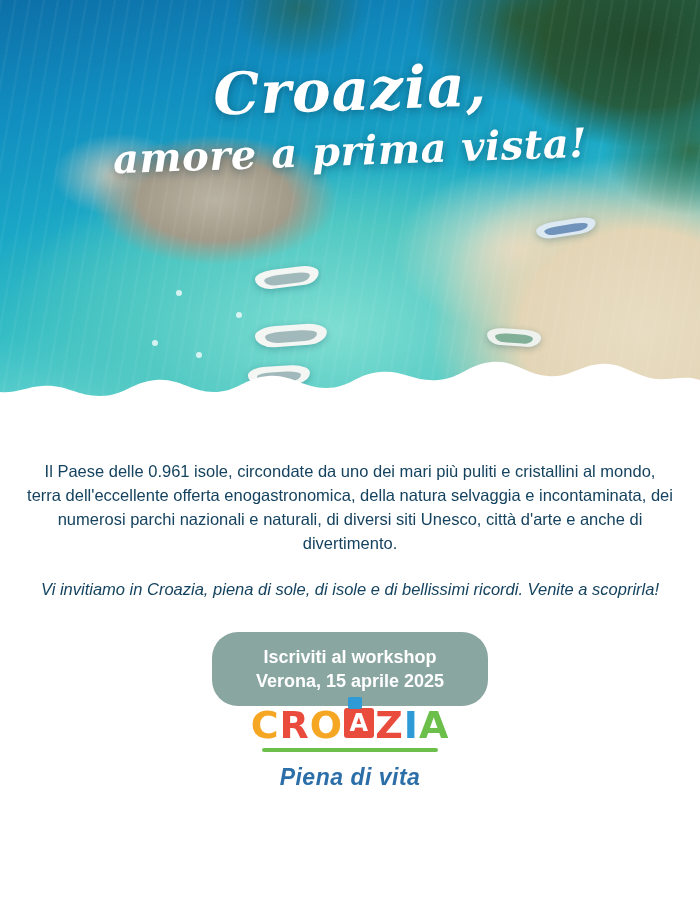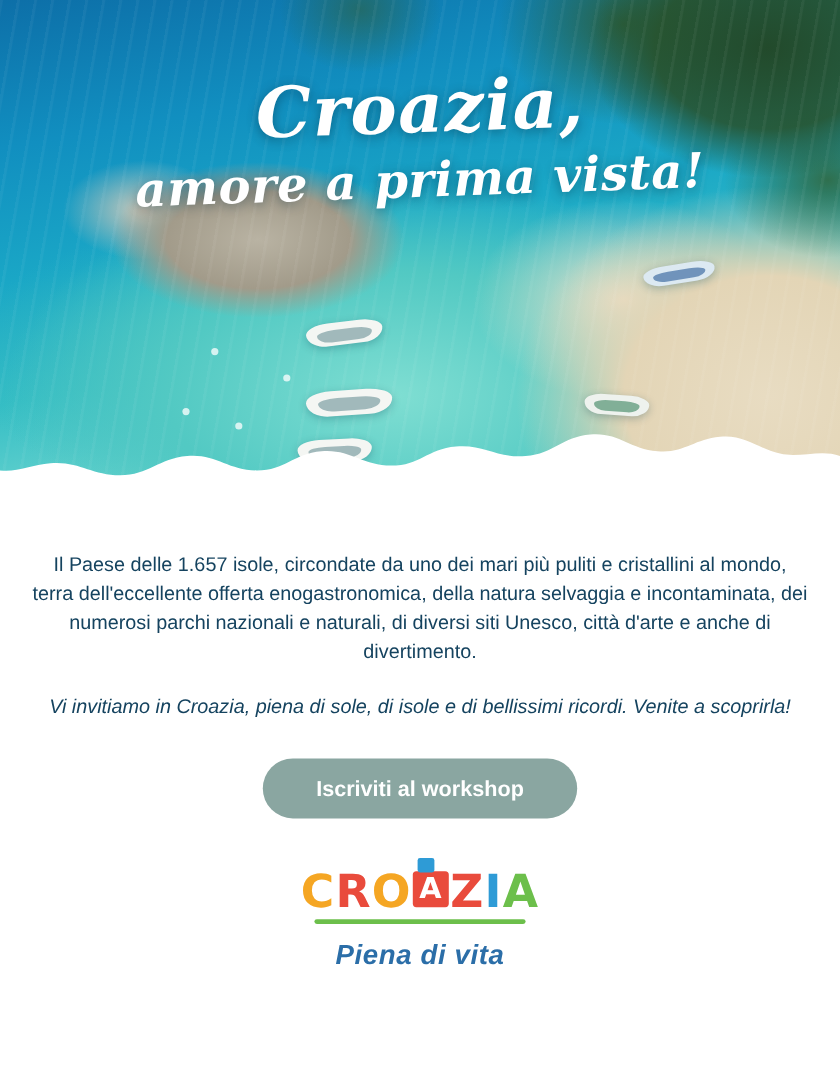--- a/index.html
+++ b/index.html
@@ -134,21 +134,20 @@
     font-size: 18px;
     font-weight: 700;
     line-height: 1.35;
     cursor: pointer;
     font-family: "Liberation Sans", sans-serif;
   }
   .cta span { display: block; }
 
   
   .logo-block {
-    margin-top: 42px;
     text-align: center;
   }
   .logo-word {
     position: relative;
     display: inline-block;
     font-family: "DejaVu Sans", sans-serif;
     font-weight: 700;
     font-size: 38px;
     letter-spacing: 1px;
     line-height: 1;
@@ -233,26 +232,27 @@
       <div class="title-line1">Croazia,</div>
       <div class="title-line2">amore a prima vista!</div>
     </div>
 
     <svg class="hero-mask" viewBox="0 0 700 120" preserveAspectRatio="none">
       <path fill="#ffffff" d="M0,120 L700,120 L700,58 C684,52 666,60 650,56 C630,51 620,40 600,42 C578,44 570,56 548,54 C524,52 516,38 492,40 C468,42 462,56 438,58 C414,60 404,48 380,50 C356,52 350,66 326,66 C302,66 292,52 268,54 C244,56 238,70 214,70 C190,70 180,56 156,58 C132,60 124,74 100,74 C76,74 66,62 42,64 C26,65 14,72 0,70 Z"></path>
     </svg>
   </div>
 
   <div class="content">
-    <p class="paragraph">Il Paese delle 1.657 isole, circondate da uno dei mari più puliti e cristallini al mondo, terra dell'eccellente offerta enogastronomica, della natura selvaggia e incontaminata, dei numerosi parchi nazionali e naturali, di diversi siti Unesco, città d'arte e anche di divertimento.</p>
+    <p class="paragraph">Il Paese delle 0.961 isole, circondate da uno dei mari più puliti e cristallini al mondo, terra dell'eccellente offerta enogastronomica, della natura selvaggia e incontaminata, dei numerosi parchi nazionali e naturali, di diversi siti Unesco, città d'arte e anche di divertimento.</p>
     <p class="paragraph">Vi invitiamo in Croazia, piena di sole, di isole e di bellissimi ricordi. Venite a scoprirla!</p>
 
     <div class="cta-wrap">
       <button class="cta">
         <span>Iscriviti al workshop</span>
+        <span>Verona, 15 aprile 2025</span>
       </button>
     </div>
 
     <div class="logo-block">
       <div class="logo-word">
         <span class="l c1">C</span><span class="l c2">R</span><span class="l c3">O</span><span class="tile"><span class="c5">A</span></span><span class="l c6">Z</span><span class="l c7">I</span><span class="l c8">A</span>
         <span class="logo-underline"></span>
       </div>
       <div class="logo-tag">Piena di vita</div>
     </div>

